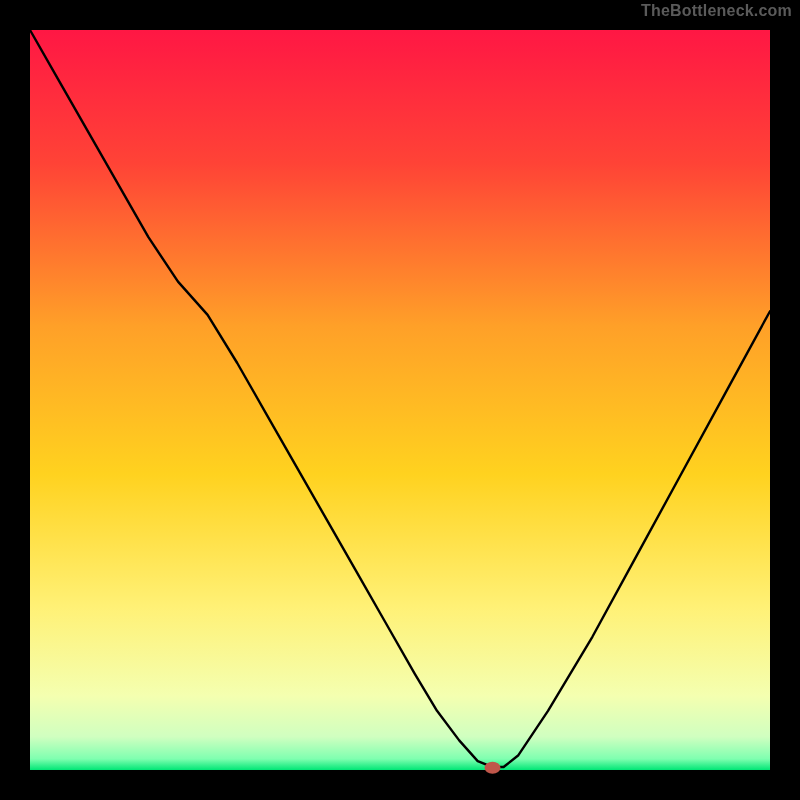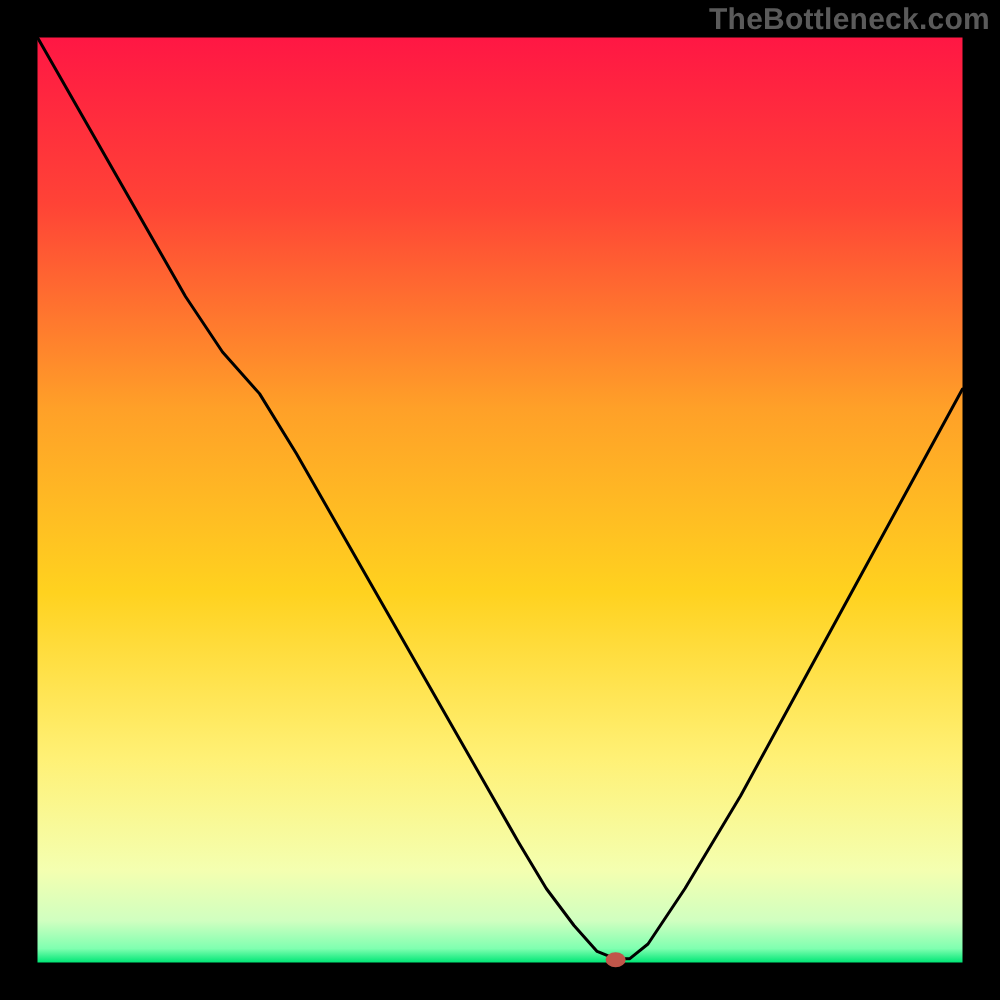--- a/index.html
+++ b/index.html
@@ -13,21 +13,21 @@
   .container {
     position: relative;
     width: 800px;
     height: 800px;
   }
   .watermark {
     position: absolute;
     top: 2px;
     right: 8px;
     font-family: Arial, Helvetica, sans-serif;
-    font-size: 24px;
+    font-size: 16px;
     font-weight: 600;
     color: #5a5a5a;
     z-index: 10;
     letter-spacing: 0.2px;
   }
   svg {
     display: block;
   }
 </style>
 </head>

